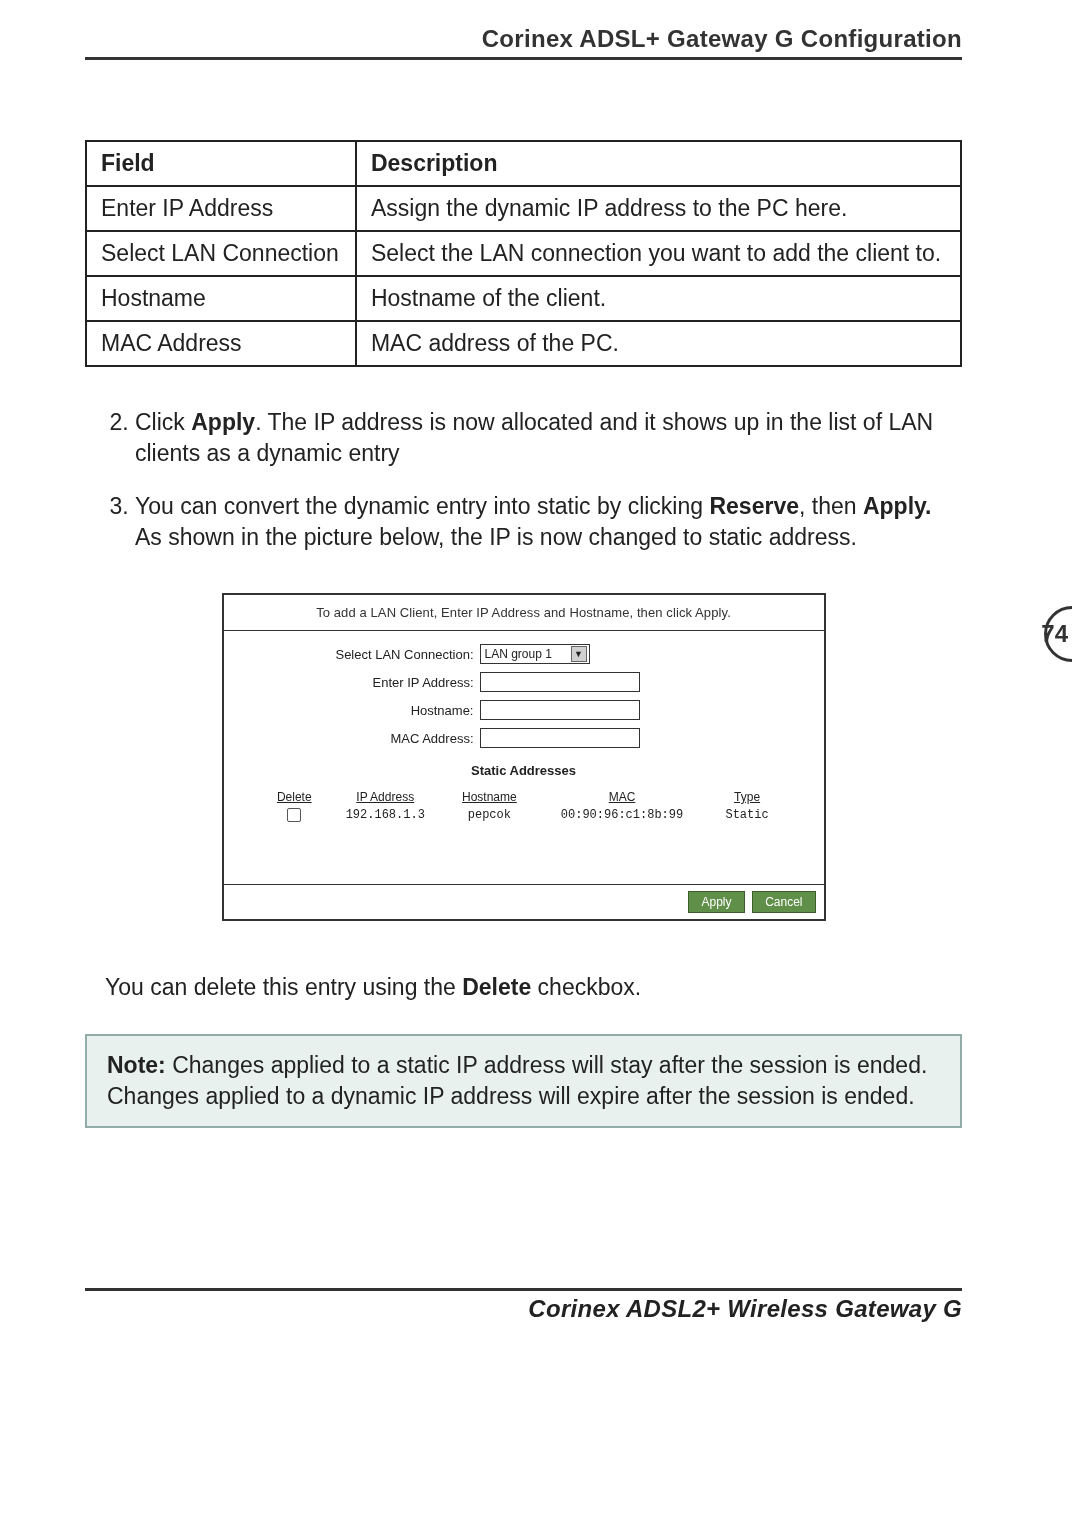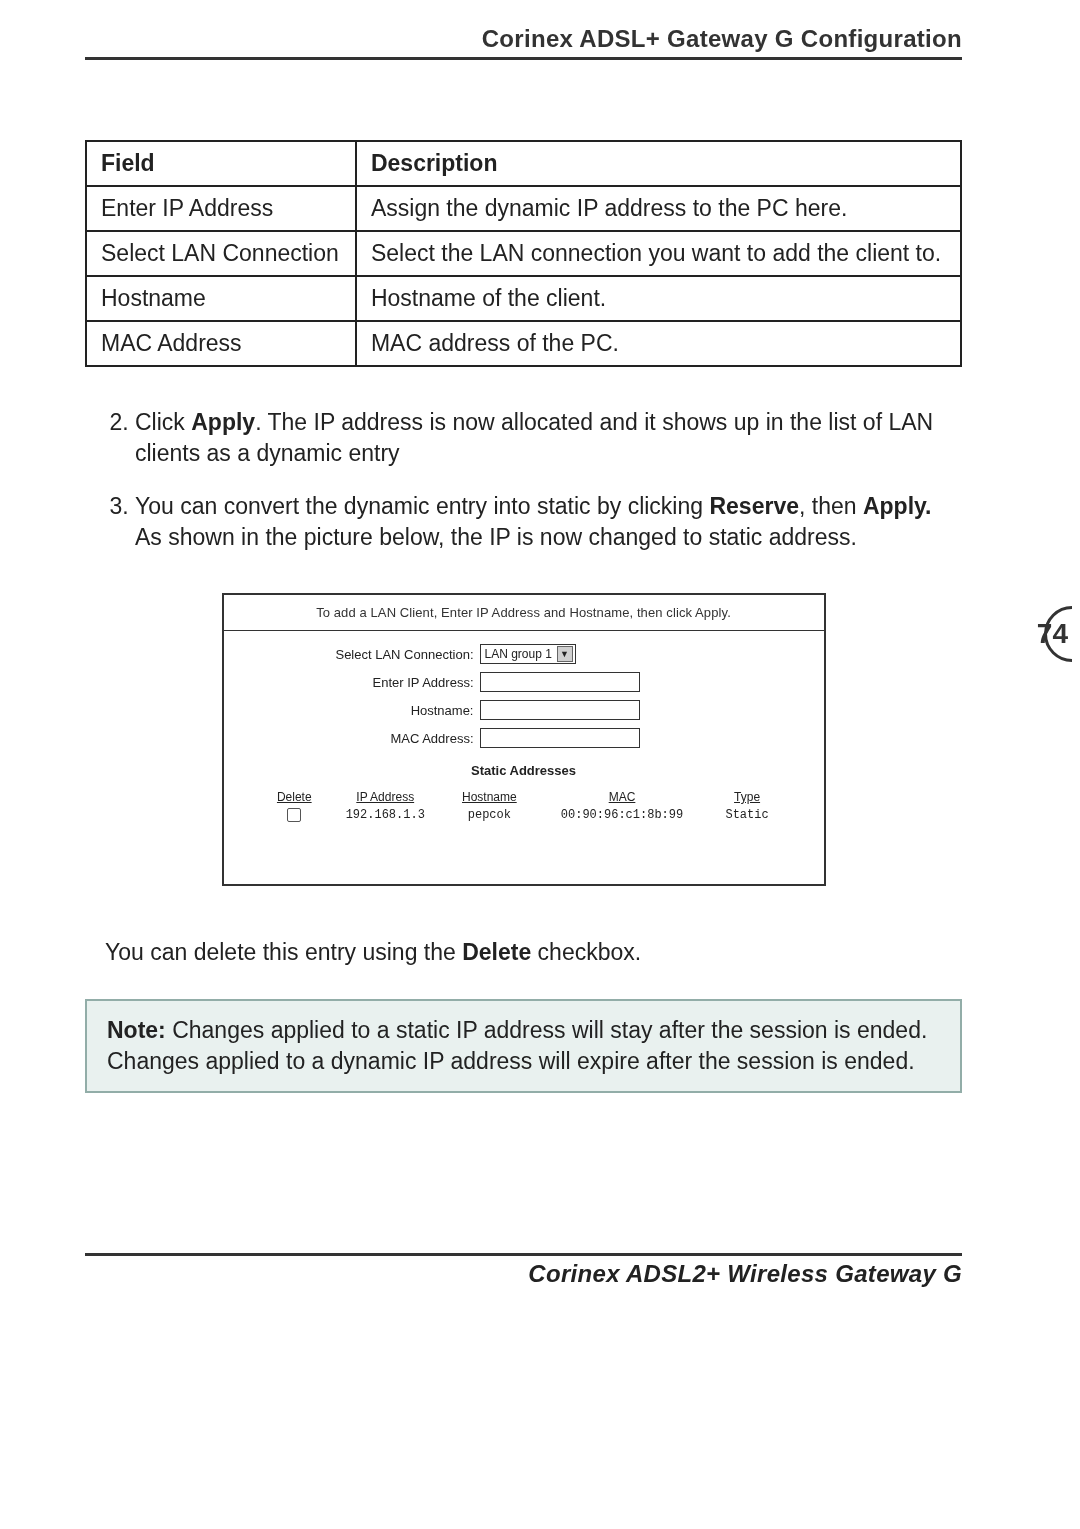--- a/index.html
+++ b/index.html
@@ -86,21 +86,21 @@
     width: 160px;
     background: #fff;
     display: inline-block;
     font-size: 12px;
     padding: 0 4px;
     box-sizing: border-box;
   }
   .sb-select {
     border: 1px solid #333;
     height: 20px;
-    width: 96px;
+    width: 110px;
     background: #fff;
     display: inline-flex;
     align-items: center;
     justify-content: space-between;
     font-size: 12px;
     padding: 0 2px 0 4px;
     box-sizing: border-box;
     line-height: 18px;
   }
   .sb-select .arrow {
@@ -203,21 +203,21 @@
     width: 56px;
     height: 56px;
     border: 3px solid #333;
     border-radius: 50%;
     box-sizing: border-box;
     clip-path: inset(0 28px 0 0);
   }
   .page-num-badge .num {
     position: relative;
     padding-right: 12px;
-    font-size: 28px;
+    font-size: 24px;
     font-weight: 700;
     color: #333;
   }
 </style>
 </head>
 <body>
 
 <div class="page">
 
   <div class="header-title">Corinex ADSL+ Gateway G Configuration</div>
@@ -297,20 +297,24 @@
           <td><span class="sb-checkbox"></span></td>
           <td>192.168.1.3</td>
           <td>pepcok</td>
           <td>00:90:96:c1:8b:99</td>
           <td>Static</td>
         </tr>
       </tbody>
         </table>
     </div>
 
+    <div class="sb-footer">
+      <span class="sb-btn">Apply</span>
+      <span class="sb-btn">Cancel</span>
+    </div>
   </div>
 
   <p class="body-text">
     <span>You can delete this entry using the </span><span class="bold">Delete</span><span> checkbox.</span>
   </p>
 
   <div class="note-box">
     <span class="bold">Note:</span><span> Changes applied to a static IP address will stay after the session is ended. Changes applied to a dynamic IP address will expire after the session is ended.</span>
   </div>
 

